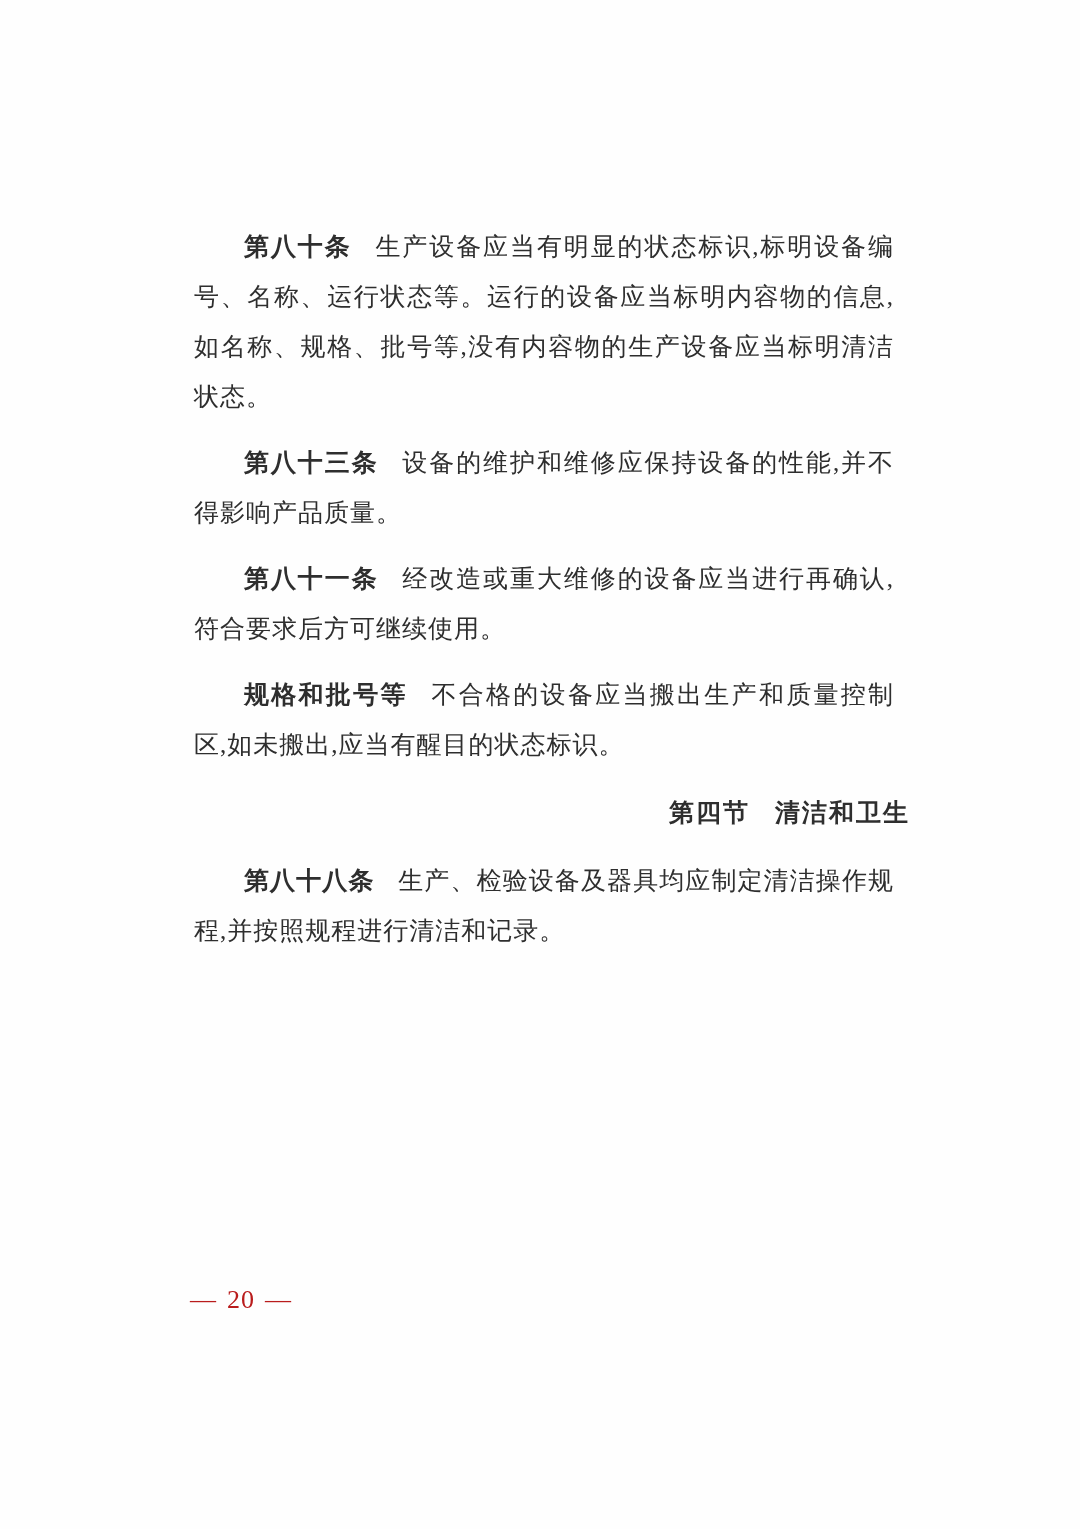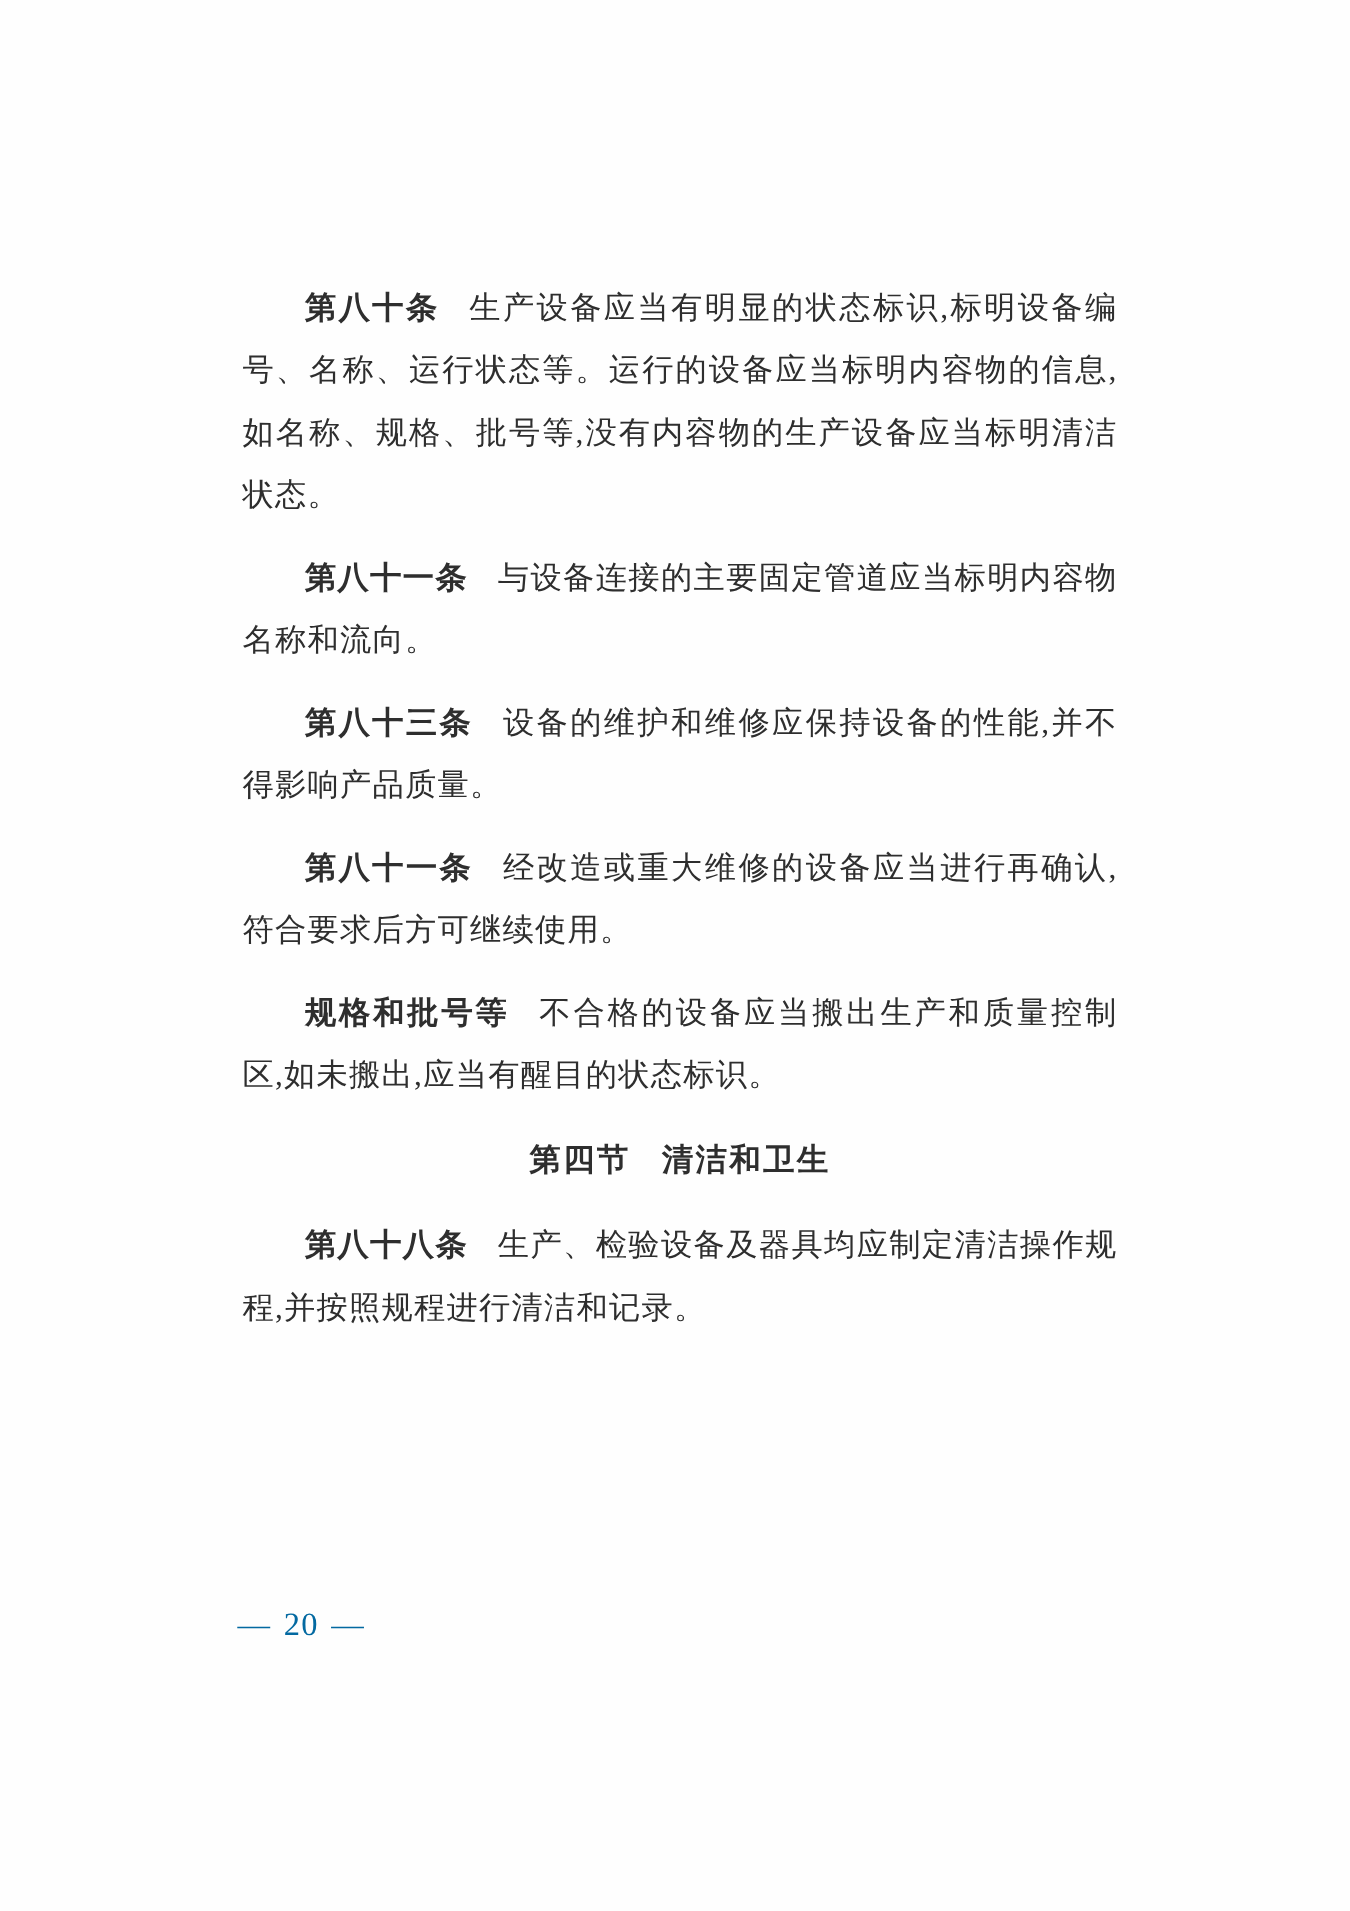--- a/index.html
+++ b/index.html
@@ -30,55 +30,54 @@
   .para {
     margin: 16px;
     text-indent: 2em;
   }
   .art-num {
     font-weight: 700;
     margin-right: 0.95em;
   }
   .section-header {
     margin: 18px 0 18px 0;
-    text-align: center;
+    text-align: right;
     text-indent: 0;
     font-size: 25px;
     font-weight: 700;
     line-height: 50px;
     letter-spacing: 2px;
   }
   .sec-gap {
     display: inline-block;
     width: 1em;
   }
   .page-footer {
     position: absolute;
     left: 180px;
     top: 1283px;
     font-size: 26px;
     line-height: 34px;
     letter-spacing: 1px;
-    color: #0369a1;
+    color: #b91c1c;
   }
   .dash {
     display: inline-block;
     margin: 0 10px;
   }
 </style>
 </head>
 <body>
 
 <div class="page">
 
   <main class="body-text">
 
     <p class="para"><span class="art-num">第八十条</span><span>生产设备应当有明显的状态标识,标明设备编号、名称、运行状态等。运行的设备应当标明内容物的信息,如名称、规格、批号等,没有内容物的生产设备应当标明清洁状态。</span></p>
 
-    <p class="para"><span class="art-num">第八十一条</span><span>与设备连接的主要固定管道应当标明内容物名称和流向。</span></p>
 
 
     <p class="para"><span class="art-num">第八十三条</span><span>设备的维护和维修应保持设备的性能,并不得影响产品质量。</span></p>
 
     <p class="para"><span class="art-num">第八十一条</span><span>经改造或重大维修的设备应当进行再确认,符合要求后方可继续使用。</span></p>
 
     <p class="para"><span class="art-num">规格和批号等</span><span>不合格的设备应当搬出生产和质量控制区,如未搬出,应当有醒目的状态标识。</span></p>
 
 
     <h2 class="section-header"><span>第四节</span><span class="sec-gap"></span><span>清洁和卫生</span></h2>

